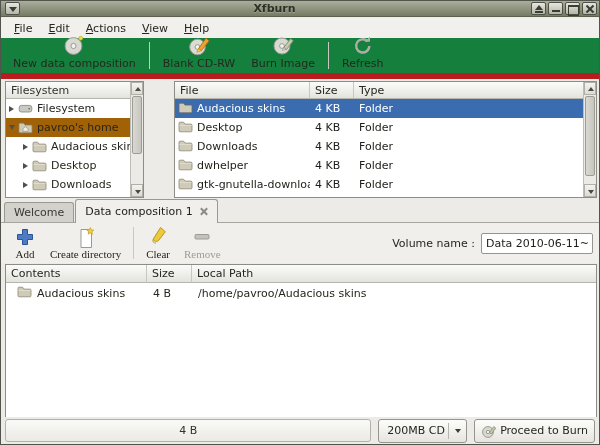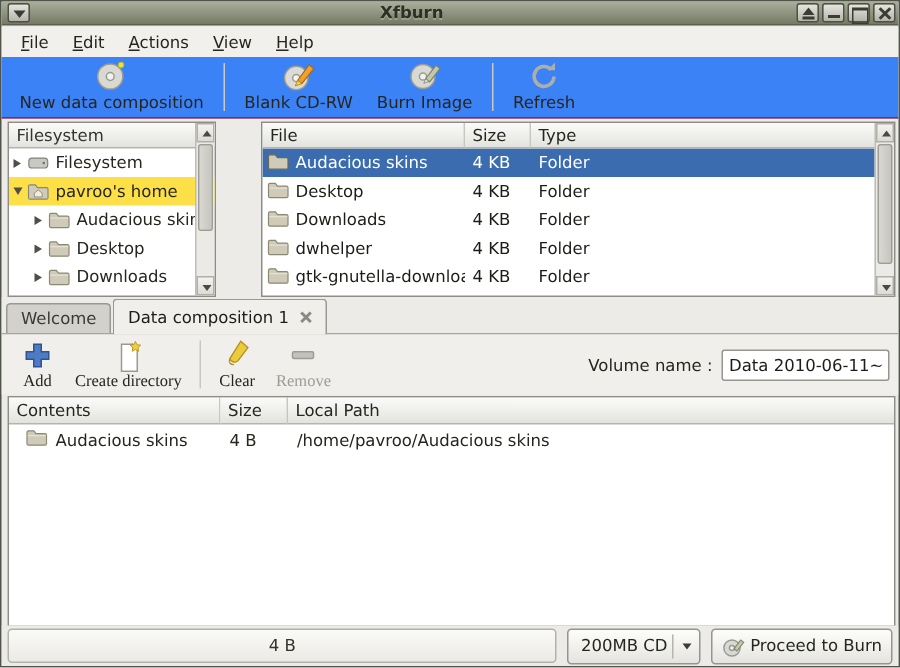--- a/index.html
+++ b/index.html
@@ -26,22 +26,22 @@
     background:#3a3d31;}
   .glyph-close::before{transform:rotate(45deg);}
   .glyph-close::after{transform:rotate(-45deg);}
 
   
   .menubar{position:absolute;left:0;top:17px;right:0;height:20px;background:#f1f0ec;display:flex;
     align-items:center;padding-left:5px;}
   .menu-item{padding:2px 8px;cursor:default;}
 
   
-  .toolbar{position:absolute;left:0;top:37px;right:0;height:41px;background:#3b82f6;
-    border-bottom:1px solid #b91c1c;display:flex;align-items:stretch;padding:1px 4px;}
+  .toolbar{position:absolute;left:0;top:37px;right:0;height:41px;background:#15803d;
+    border-bottom:6px solid #b91c1c;display:flex;align-items:stretch;padding:1px 4px;}
   .tool-btn{display:flex;flex-direction:column;align-items:center;justify-content:flex-end;
     padding:1px 8px 2px;border-radius:2px;}
   .tool-btn .ticon{height:25px;display:flex;align-items:center;}
   .tool-sep{width:1px;background:#c9c8c2;margin:3px 5px;}
 
   
   .panel{position:absolute;background:#fff;border:1px solid #8d8d85;overflow:hidden;}
   .fs-panel{left:4px;top:80px;width:139px;height:117px;}
   .file-panel{left:173px;top:80px;width:423px;height:117px;}
   .col-header{height:17px;background:linear-gradient(#fbfbfa,#e3e3de);border-bottom:1px solid #b5b5ad;
@@ -54,21 +54,21 @@
   .sb-up{top:0;} .sb-down{bottom:0;}
   .sb-up::before{content:"";position:absolute;left:3px;top:4px;border-left:3px solid transparent;
     border-right:3px solid transparent;border-bottom:4px solid #4a4a43;}
   .sb-down::before{content:"";position:absolute;left:3px;top:5px;border-left:3px solid transparent;
     border-right:3px solid transparent;border-top:4px solid #4a4a43;}
   .sb-thumb{position:absolute;left:1px;width:10px;background:linear-gradient(90deg,#d9d8d2,#c6c5be);
     border:1px solid #9e9d95;border-radius:2px;}
 
   .tree-rows{width:154px;}
   .tree-row{height:19px;display:flex;align-items:center;white-space:nowrap;overflow:hidden;}
-  .tree-row.selected{background:#fde047;}
+  .tree-row.selected{background:#a16207;}
   .tree-row .lvl1{width:14px;flex:none;}
   .exp{flex:none;width:11px;display:flex;justify-content:center;}
   .exp-c::before{content:"";border-top:3.5px solid transparent;border-bottom:3.5px solid transparent;
     border-left:5px solid #4f4f48;}
   .exp-e::before{content:"";border-left:3.5px solid transparent;border-right:3.5px solid transparent;
     border-top:5px solid #4f4f48;}
   .ticn{flex:none;margin:0 4px 0 1px;display:flex;}
   .tree-row.clipped,.file-row.clipped{opacity:.85;}
 
   .file-grid{width:410px;}

